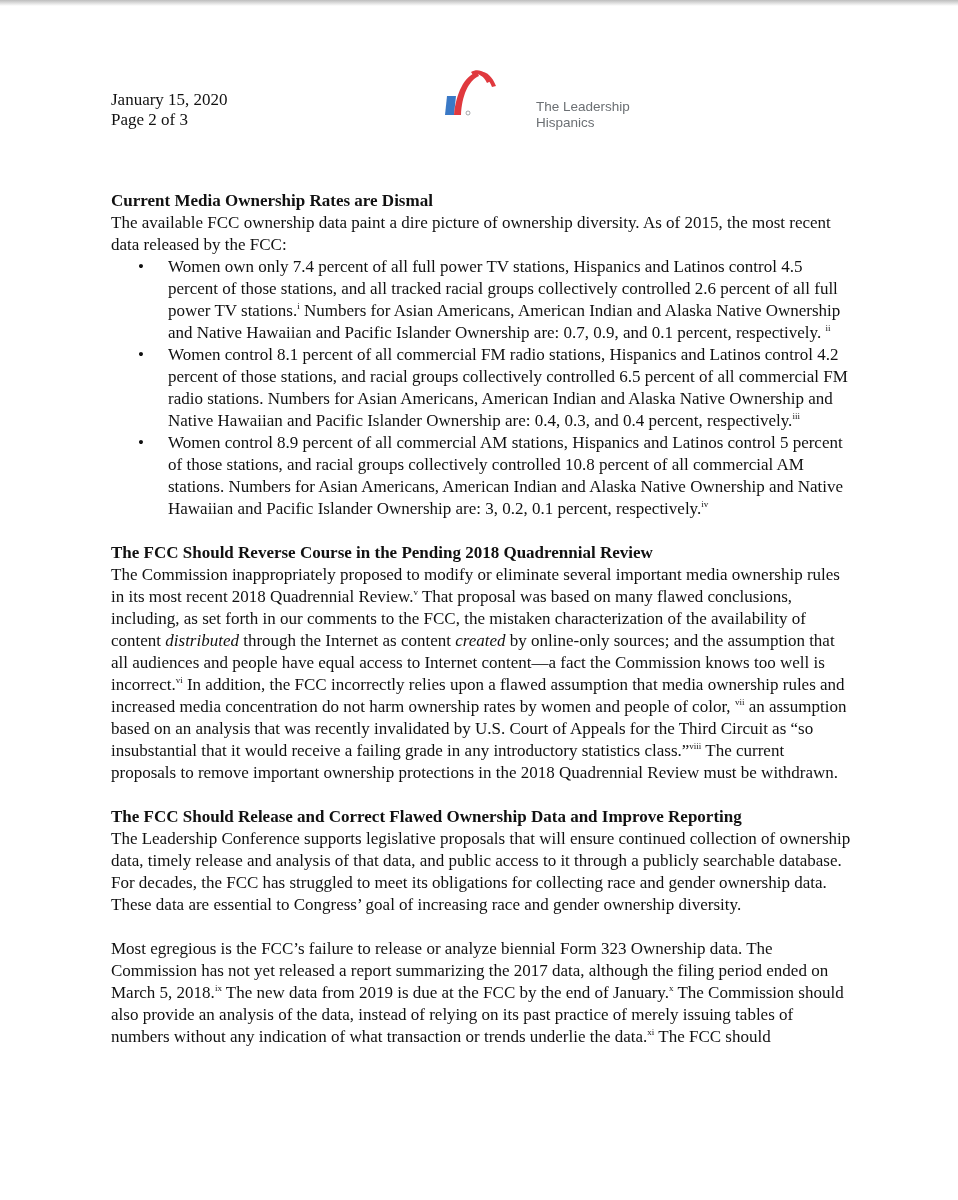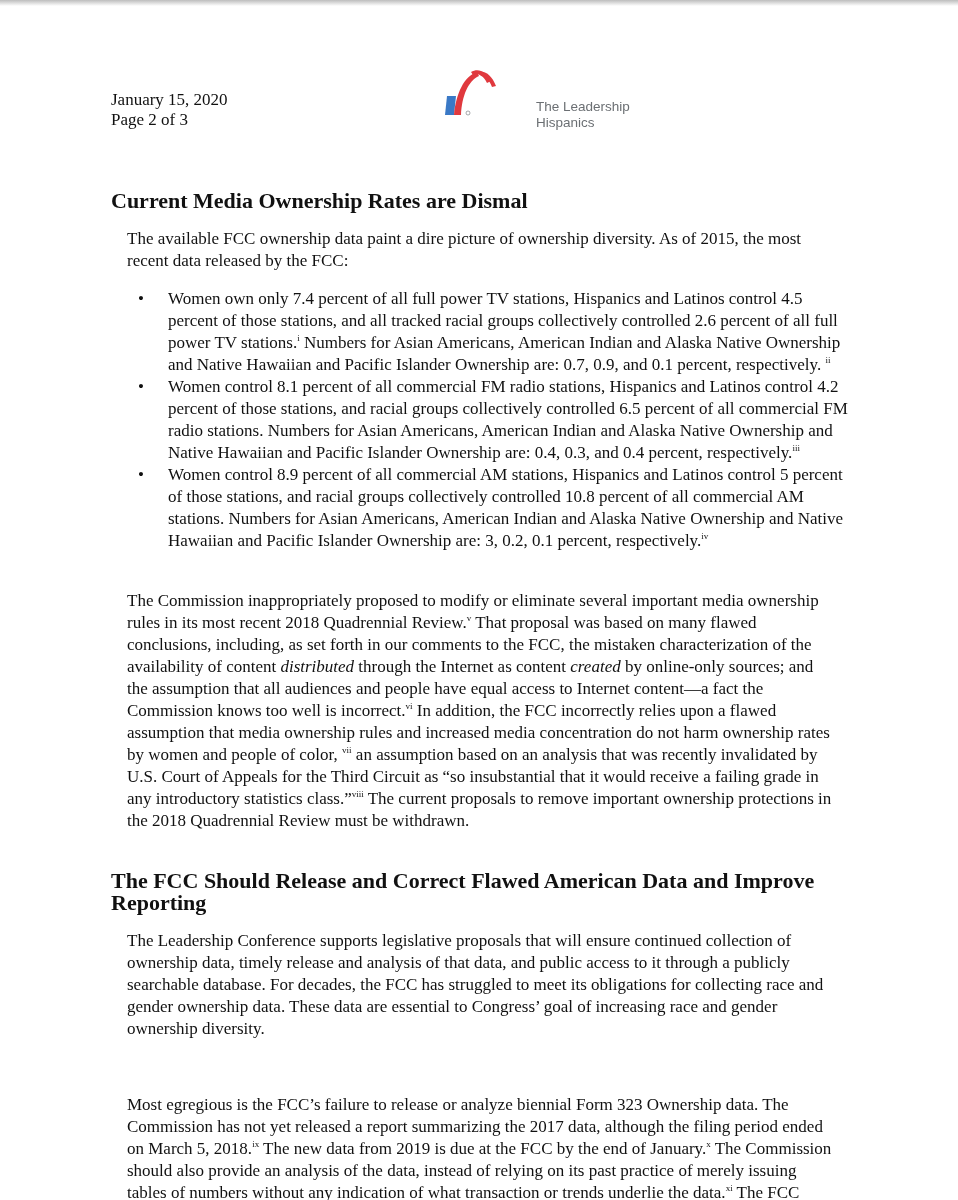--- a/index.html
+++ b/index.html
@@ -18,22 +18,22 @@
     .logo { position: absolute; left: 444px; top: 66px; width: 160px; height: 70px; }
     .logo svg { position: absolute; left: 0; top: 0; }
     .logo-text {
       position: absolute; left: 53px; top: 33px;
       font-family: "Liberation Sans", "DejaVu Sans", sans-serif;
       font-size: 13.5px; line-height: 16px; color: #6b6f73;
       white-space: nowrap;
       margin-left: 39px;
     }
     .content { position: absolute; left: 111px; top: 190px; width: 740px; font-size: 17px; line-height: 22px; }
-    h2 { font-size: 22px; font-weight: bold; margin: 0; line-height: 22px; }
-    p { margin: 16px; }
+    h2 { font-size: 17px; font-weight: bold; margin: 0; line-height: 22px; }
+    p { margin: 0; }
     ul { margin: 0; padding: 0; list-style: none; }
     li { position: relative; padding-left: 57px; }
     li .bullet { position: absolute; left: 27px; top: 0; }
     sup { font-size: 9px; line-height: 0; vertical-align: 7px; }
     .gap { height: 22px; }
   </style>
 </head>
 <body>
 
 <div class="page">
@@ -72,22 +72,23 @@
         <span>Women control 8.1 percent of all commercial FM radio stations, Hispanics and Latinos control 4.2 percent of those stations, and racial groups collectively controlled 6.5 percent of all commercial FM radio stations.  Numbers for Asian Americans, American Indian and Alaska Native Ownership and Native Hawaiian and Pacific Islander Ownership are: 0.4, 0.3, and 0.4 percent, respectively.</span><sup>iii</sup>
       </li>
       <li>
         <span class="bullet">•</span>
         <span>Women control 8.9 percent of all commercial AM stations, Hispanics and Latinos control 5 percent of those stations, and racial groups collectively controlled 10.8 percent of all commercial AM stations.  Numbers for Asian Americans, American Indian and Alaska Native Ownership and Native Hawaiian and Pacific Islander Ownership are: 3, 0.2, 0.1 percent, respectively.</span><sup>iv</sup>
       </li>
     </ul>
 
     <div class="gap"></div>
 
+    <h2>The FCC Should Reverse Course in the Pending 2018 Quadrennial Review</h2>
     <p><span>The Commission inappropriately proposed to modify or eliminate several important media ownership rules in its most recent 2018 Quadrennial Review.</span><sup>v</sup><span>  That proposal was based on many flawed conclusions, including, as set forth in our comments to the FCC,  the mistaken characterization of the availability of content </span><em>distributed</em><span> through the Internet as content </span><em>created</em><span> by online-only sources;  and the assumption that all audiences and people have equal access to Internet content—a fact the Commission knows too well is incorrect.</span><sup>vi</sup><span>  In addition, the FCC incorrectly relies upon a flawed assumption that media ownership rules and increased media concentration do not harm ownership rates by women and people of color, </span><sup>vii</sup><span> an assumption based on an analysis that was recently invalidated by U.S. Court of Appeals for the Third Circuit as “so insubstantial that it would receive a failing grade in any introductory statistics class.”</span><sup>viii</sup><span>  The current proposals to remove important ownership protections in the 2018 Quadrennial Review must be withdrawn.</span></p>
 
     <div class="gap"></div>
 
-    <h2>The FCC Should Release and Correct Flawed American Data and Improve Reporting</h2>
+    <h2>The FCC Should Release and Correct Flawed Ownership Data and Improve Reporting</h2>
     <p>The Leadership Conference supports legislative proposals that will ensure continued collection of ownership data, timely release and analysis of that data, and public access to it through a publicly searchable database.  For decades, the FCC has struggled to meet its obligations for collecting race and gender ownership data.  These data are essential to Congress’ goal of increasing race and gender ownership diversity.</p>
     <div class="gap"></div>
     <p><span>Most egregious is the FCC’s failure to release or analyze biennial Form 323 Ownership data.  The Commission has not yet released a report summarizing the 2017 data, although the filing period ended on March 5, 2018.</span><sup>ix</sup><span>  The new data from 2019 is due at the FCC by the end of January.</span><sup>x</sup><span>  The Commission should also provide an analysis of the data, instead of relying on its past practice of merely issuing tables of numbers without any indication of what transaction or trends underlie the data.</span><sup>xi</sup><span>  The FCC should</span></p>
   </div>
 </div>
 
 </body></html>

